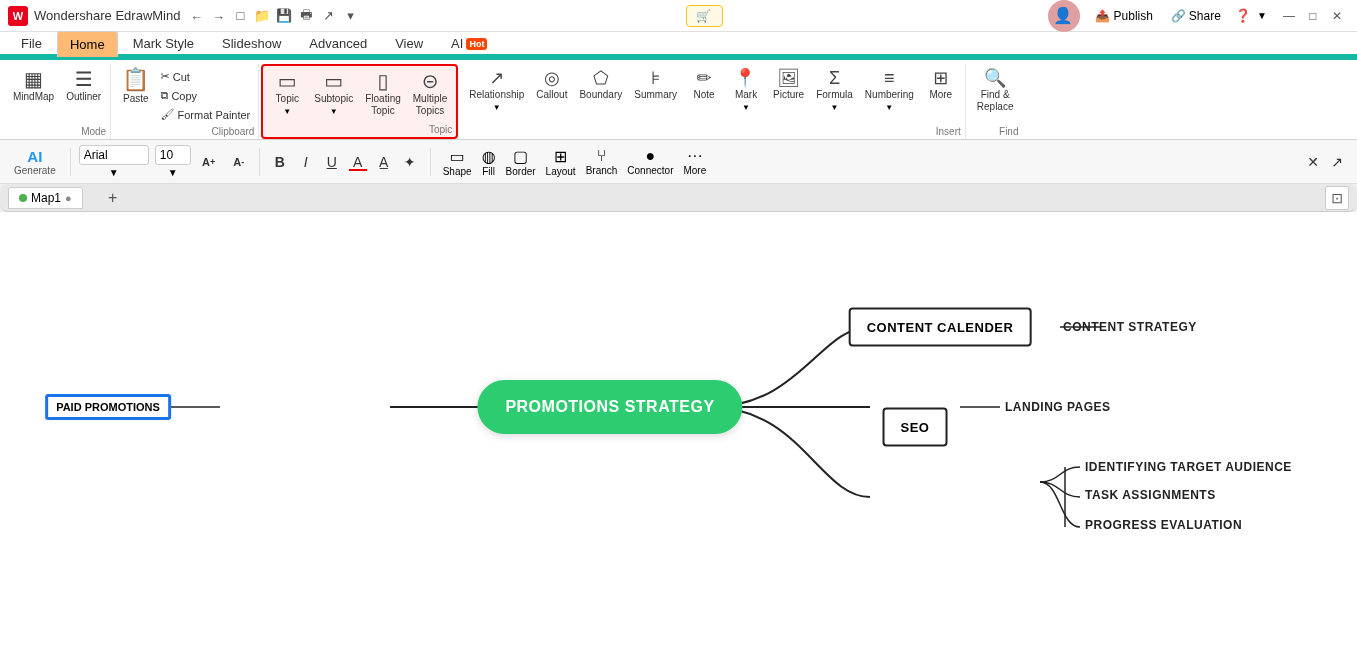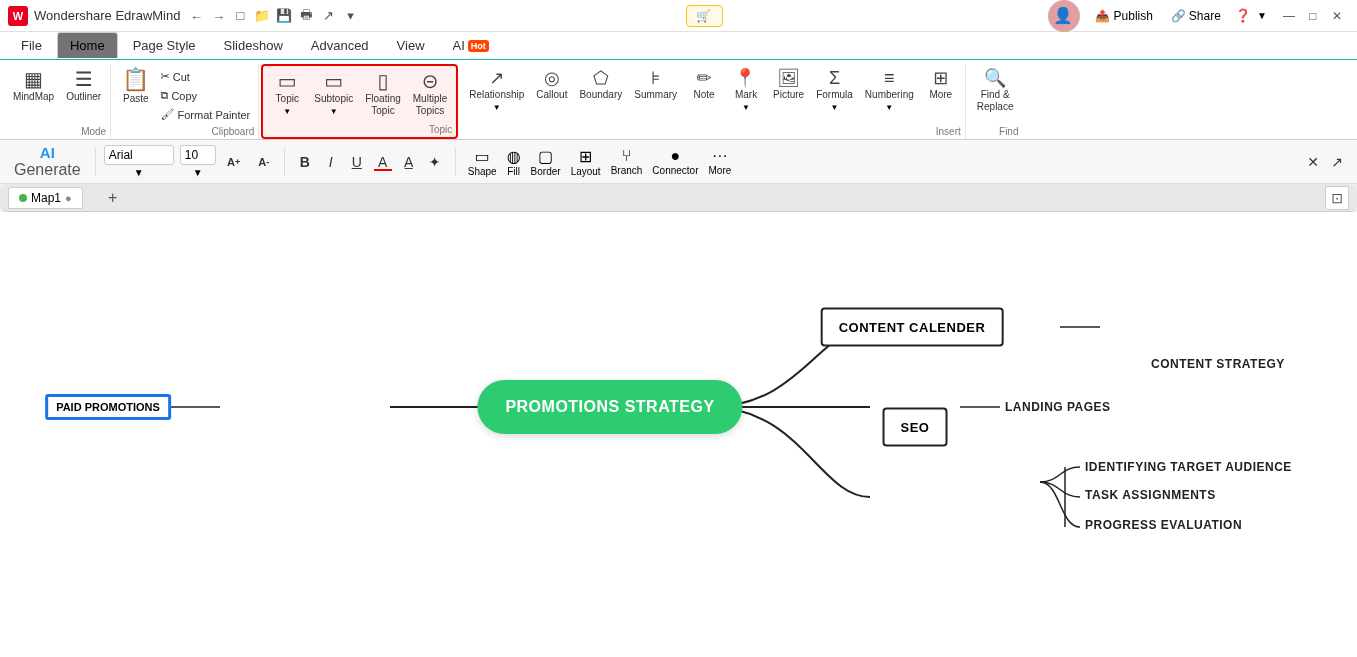--- a/index.html
+++ b/index.html
@@ -35,39 +35,39 @@
       align-items: center;
       gap: 5px;
     }
     .trial-banner .cart-icon { color: #f5c518; }
 
     
     .ribbon-tabs {
       background: #fff;
       height: 28px;
       display: flex;
-      align-items: flex-start;
+      align-items: center;
       padding: 0 8px;
-      border-bottom: 1px solid #14b8a6;
+      border-bottom: 6px solid #14b8a6;
       gap: 2px;
     }
     .ribbon-tab {
       padding: 4px 12px;
       font-size: 13px;
       color: #333;
       cursor: pointer;
       border-radius: 3px 3px 0 0;
       border: 1px solid transparent;
       border-bottom: none;
       height: 26px;
       display: flex;
       align-items: center;
     }
     .ribbon-tab.active {
-      background: #737373;
+      background: #fdba74;
       border-color: #d0d0d0;
       border-bottom-color: #fff;
       color: #000;
       font-weight: 500;
       margin-bottom: -1px;
       z-index: 1;
     }
     .ai-tab { display: flex; align-items: center; gap: 3px; }
     .ai-hot-badge { background: #ff4500; color: #fff; font-size: 9px; padding: 1px 3px; border-radius: 3px; font-weight: bold; }
 
@@ -141,21 +141,21 @@
       background: #f7f7f7;
       height: 44px;
       display: flex;
       align-items: center;
       padding: 0 8px;
       border-bottom: 1px solid #ddd;
       gap: 6px;
     }
     .ai-generate { display: flex; flex-direction: column; align-items: center; font-size: 11px; color: #2196f3; cursor: pointer; padding: 2px 6px; }
     .ai-generate .ai-text { font-size: 15px; font-weight: bold; color: #2196f3; }
-    .ai-generate .gen-label { font-size: 16px; color: #555; }
+    .ai-generate .gen-label { font-size: 10px; color: #555; }
     .font-select { display: flex; align-items: center; gap: 2px; flex-direction: column; }
     .font-input { border: 1px solid #ccc; padding: 2px 4px; font-size: 12px; border-radius: 3px; width: 70px; }
     .font-size-input { border: 1px solid #ccc; padding: 2px 4px; font-size: 12px; border-radius: 3px; width: 36px; }
     .sep { width: 1px; height: 28px; background: #ddd; margin: 0 2px; }
     .toolbar-btn { display: flex; align-items: center; justify-content: center; width: 24px; height: 24px; cursor: pointer; border-radius: 3px; font-size: 14px; color: #333; border: 1px solid transparent; }
     .toolbar-btn.bold { font-weight: bold; }
     .toolbar-btn.italic { font-style: italic; }
     .toolbar-btn.underline { text-decoration: underline; }
     .toolbar-group { display: flex; align-items: center; gap: 2px; }
 
@@ -301,21 +301,21 @@
       <div class="titlebar-btn">—</div>
       <div class="titlebar-btn">□</div>
       <div class="titlebar-btn close">✕</div>
     </div>
   </div>
 </div>
 
 <div class="ribbon-tabs">
   <div class="ribbon-tab">File</div>
   <div class="ribbon-tab active">Home</div>
-  <div class="ribbon-tab">Page Style</div>
+  <div class="ribbon-tab">Mark Style</div>
   <div class="ribbon-tab">Slideshow</div>
   <div class="ribbon-tab">Advanced</div>
   <div class="ribbon-tab">View</div>
   <div class="ribbon-tab ai-tab">
     AI <span class="ai-hot-badge">Hot</span>
   </div>
 </div>
 
 <div class="ribbon-toolbar">
 
@@ -538,31 +538,31 @@
 
       <path d="M 510 195 C 440 195 420 195 390 195" stroke="#222" stroke-width="2" fill="none"></path>
 
       <path d="M 220 195 C 180 195 165 195 145 195" stroke="#222" stroke-width="1.5" fill="none"></path>
     </svg>
 
     <div class="central-node" style="left:610px; top:195px;">
       <span>PROMOTIONS STRATEGY</span>
     </div>
 
-    <div class="topic-node" style="left:912px; top:115px;">
+    <div class="topic-node" style="left:940px; top:115px;">
       <span>CONTENT CALENDER</span>
     </div>
 
     <div class="topic-node" style="left:915px; top:195px;margin-top:20px;">
       <span>SEO</span>
     </div>
 
 
 
-    <div class="leaf-node" style="left:1151px; top:115px;margin-top:37px;">
+    <div class="leaf-node" style="left:1063px; top:115px;">
       <span>CONTENT STRATEGY</span>
     </div>
 
     <div class="leaf-node" style="left:1005px; top:195px;">
       <span>LANDING PAGES</span>
     </div>
 
     <div class="leaf-node" style="left:1085px; top:255px;">
       <span>IDENTIFYING TARGET AUDIENCE</span>
     </div>

